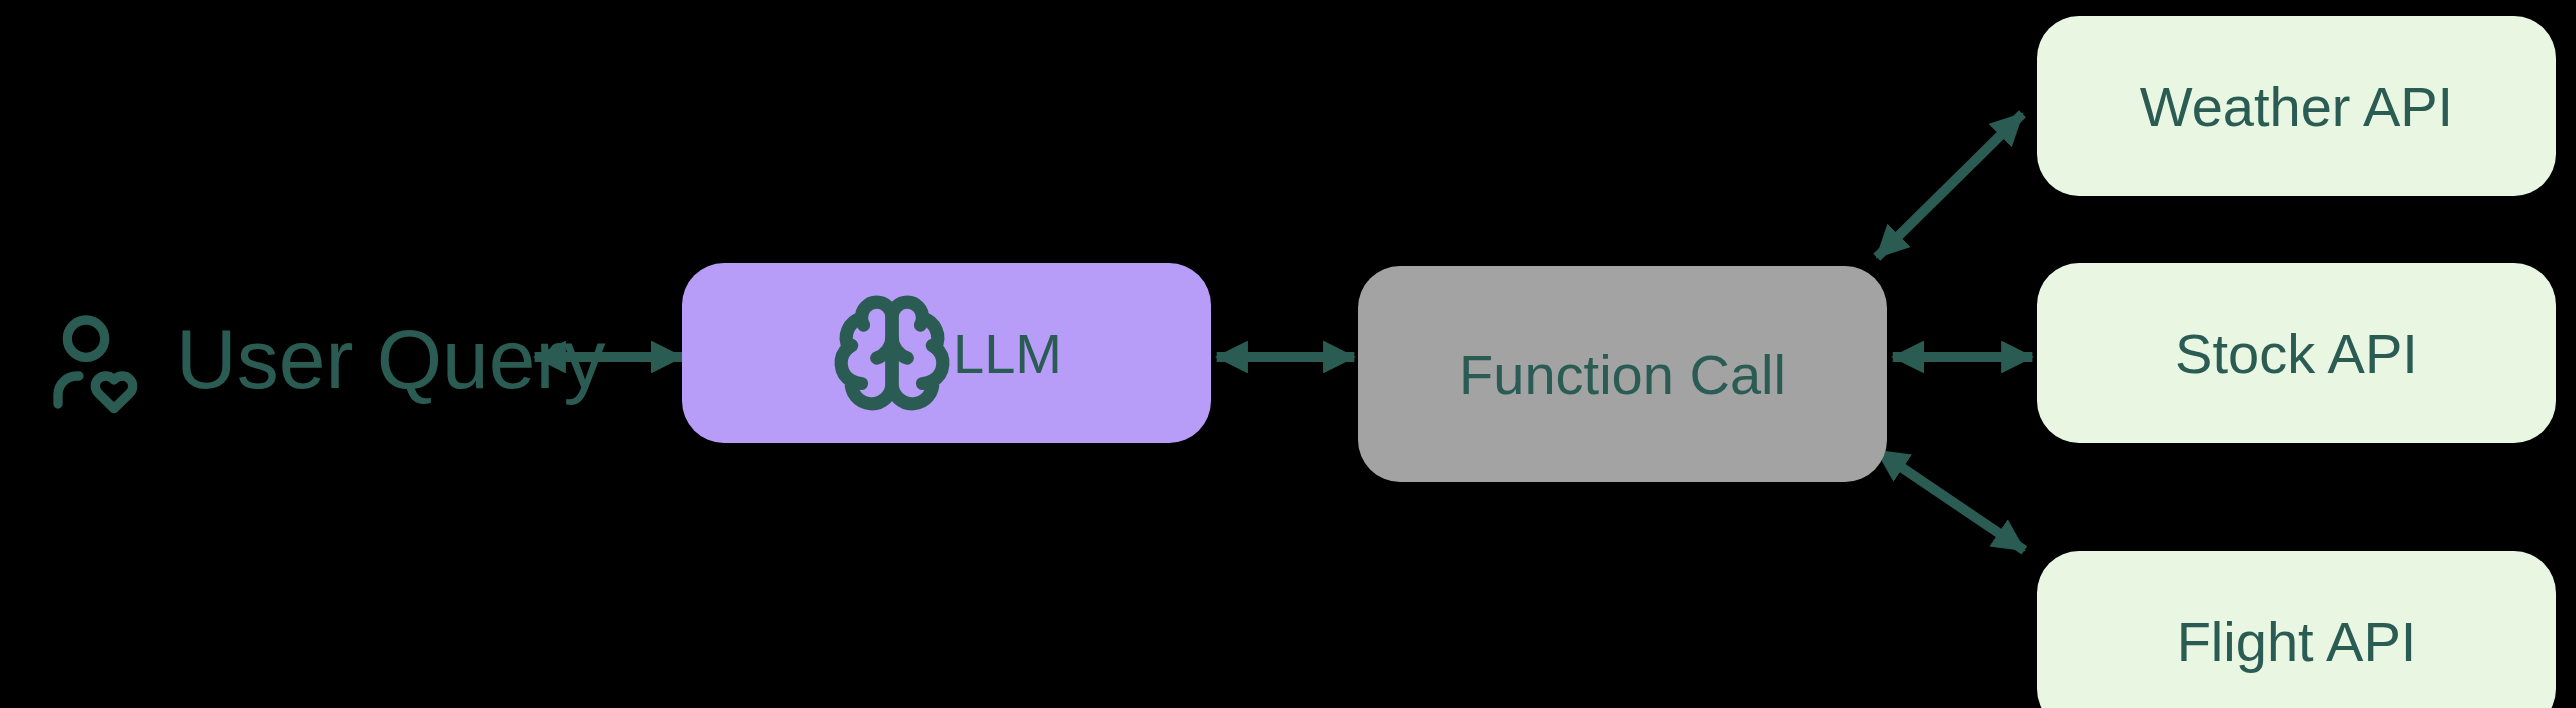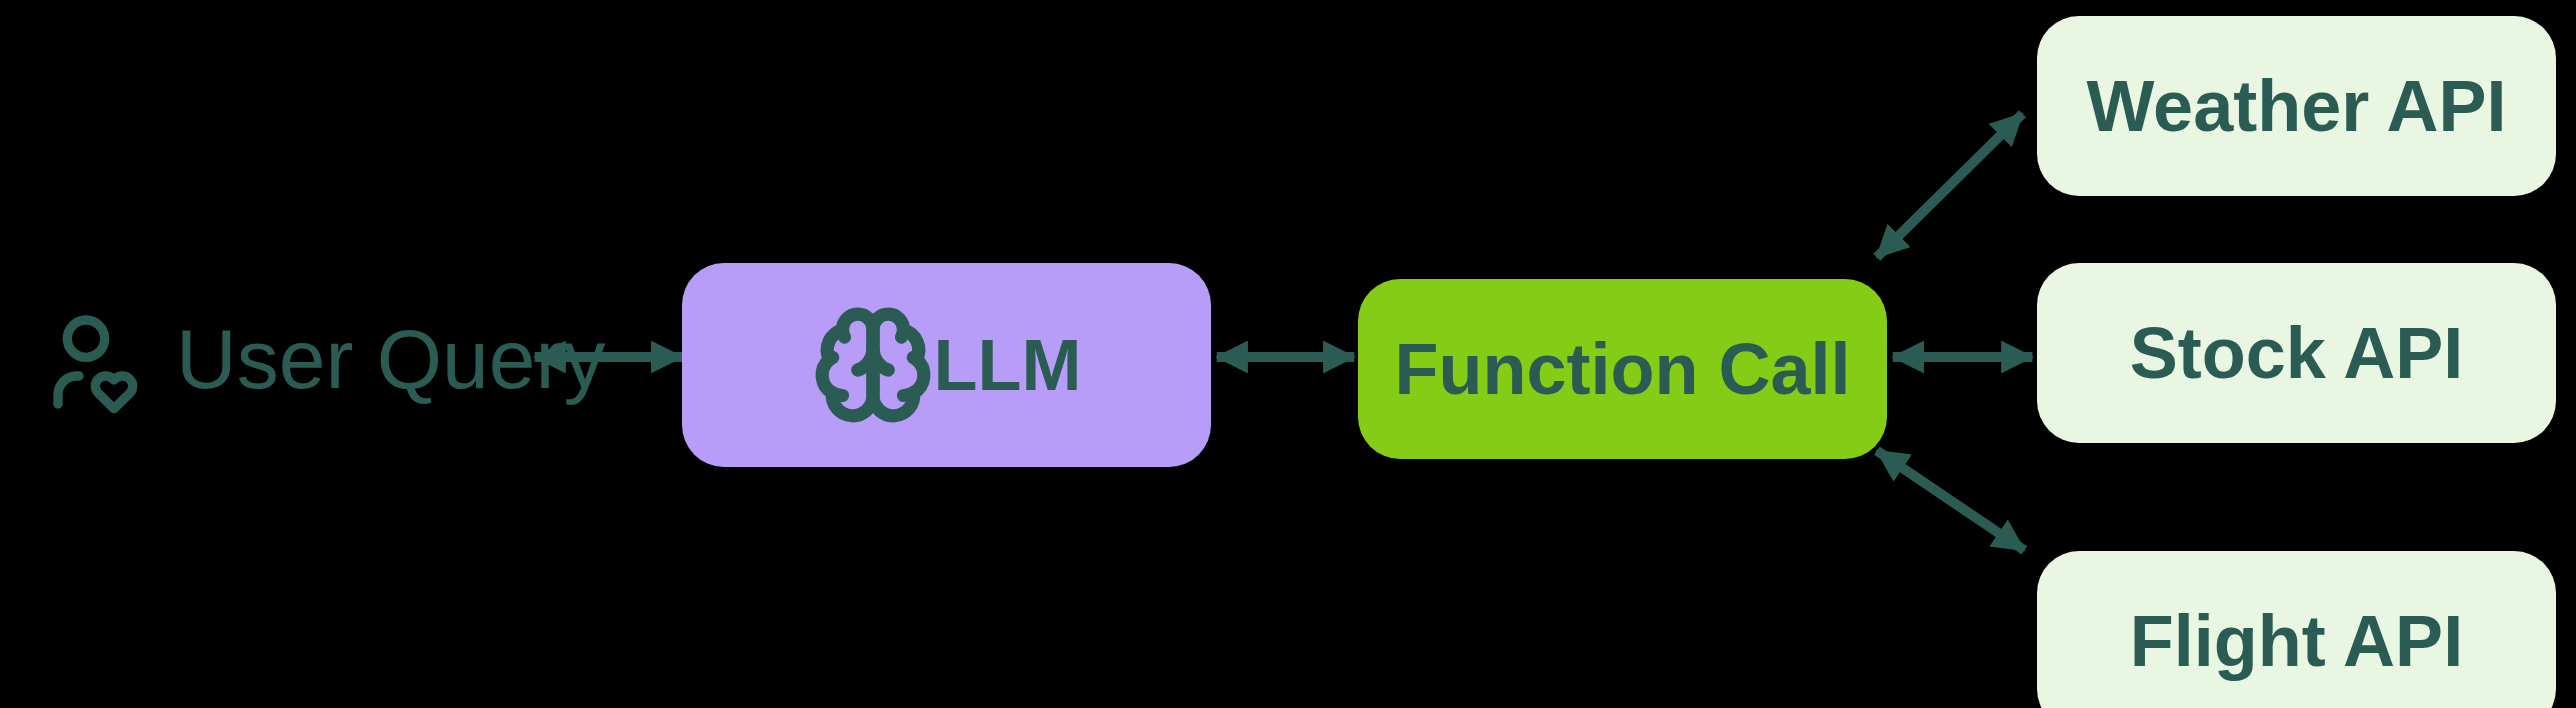--- a/index.html
+++ b/index.html
@@ -11,31 +11,31 @@
     font-family: "Liberation Sans", sans-serif;
     overflow: hidden;
   }
   .node {
     position: absolute;
     display: flex;
     align-items: center;
     justify-content: center;
     border-radius: 42px;
     color: #2b5c54;
-    font-size: 72px;
-    font-weight: 700;
+    font-size: 56px;
+    font-weight: 400;
     white-space: nowrap;
   }
   .node-llm {
-    left: 682px; top: 263px; width: 529px; height: 204px;
+    left: 682px; top: 263px; width: 529px; height: 180px;
     background: #b79df8;
   }
   .node-fc {
-    left: 1358px; top: 279px; width: 529px; height: 180px;
-    background: #84cc16;
+    left: 1358px; top: 266px; width: 529px; height: 216px;
+    background: #a3a3a3;
   }
   .node-api {
     left: 2037px; width: 519px; height: 180px;
     background: #e9f6e2;
   }
   #node-weather { top: 16px; }
   #node-stock   { top: 263px; }
   #node-flight  { top: 511px; margin-top: 40px; }
   .user-group {
     position: absolute;

